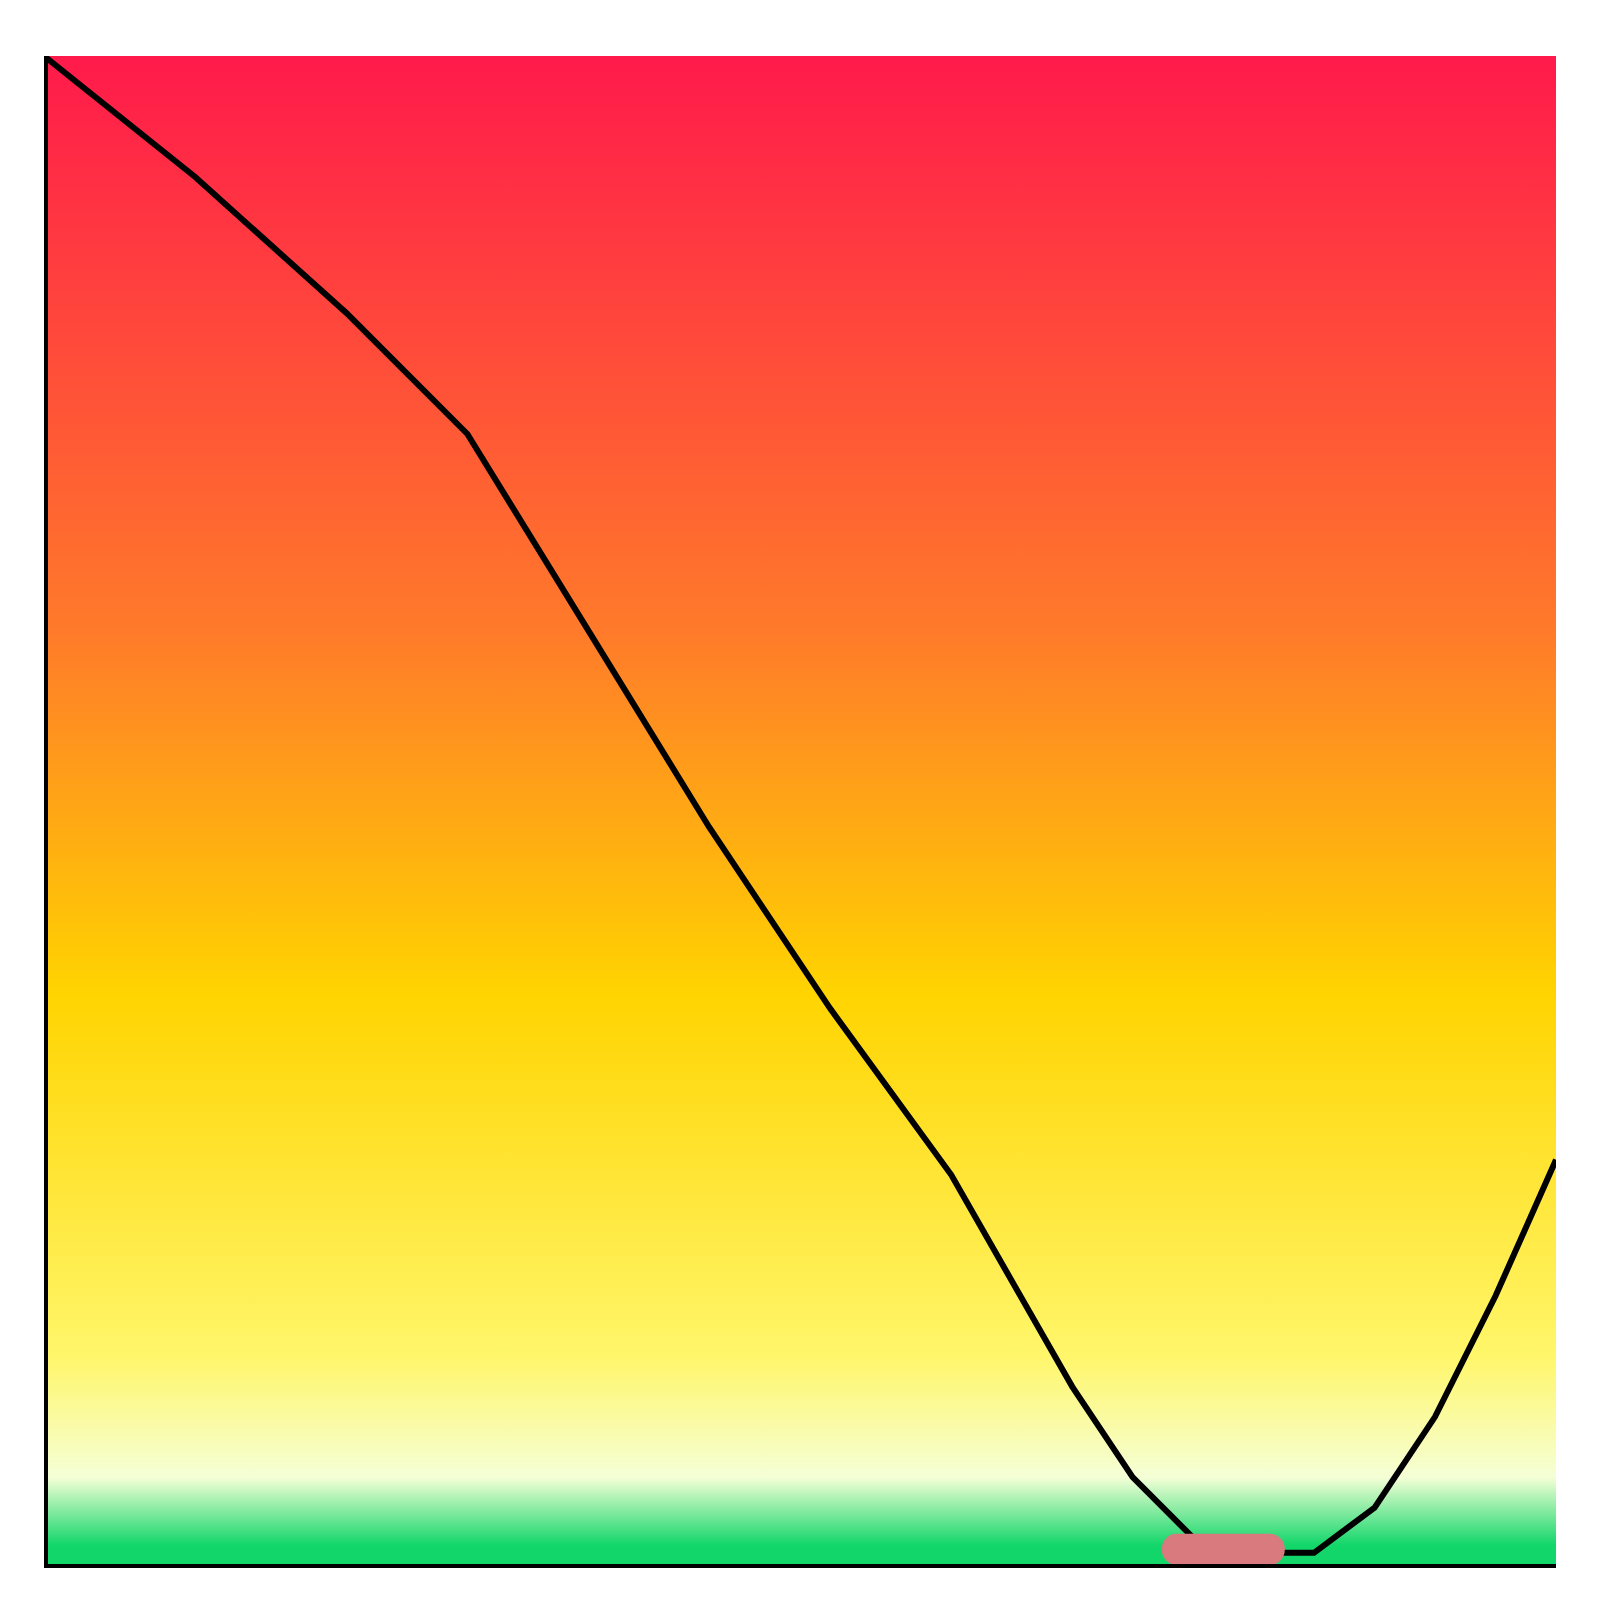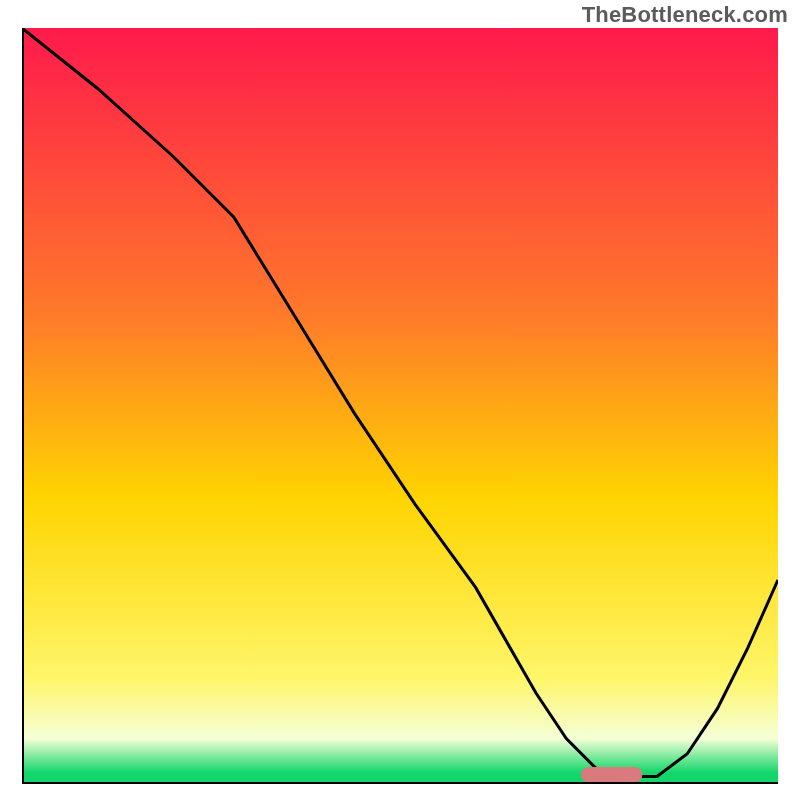--- a/index.html
+++ b/index.html
@@ -30,21 +30,20 @@
     top: 28px;
     width: 756px;
     height: 756px;
   }
   svg { display: block; }
 </style>
 </head>
 <body>
 
 <div class="wrap">
-  <div class="watermark">TheBottleneck.com</div>
 
   <div class="plot">
     <svg id="chart-svg" width="756" height="756" viewBox="0 0 756 756">
       <defs>
         <linearGradient id="bg-grad" x1="0" y1="0" x2="0" y2="1">
             <stop offset="0.00%" stop-color="#ff1a4b"></stop>
             <stop offset="38.00%" stop-color="#ff7a2a"></stop>
             <stop offset="62.00%" stop-color="#ffd400"></stop>
             <stop offset="86.00%" stop-color="#fff66a"></stop>
             <stop offset="94.00%" stop-color="#f5ffd6"></stop>

